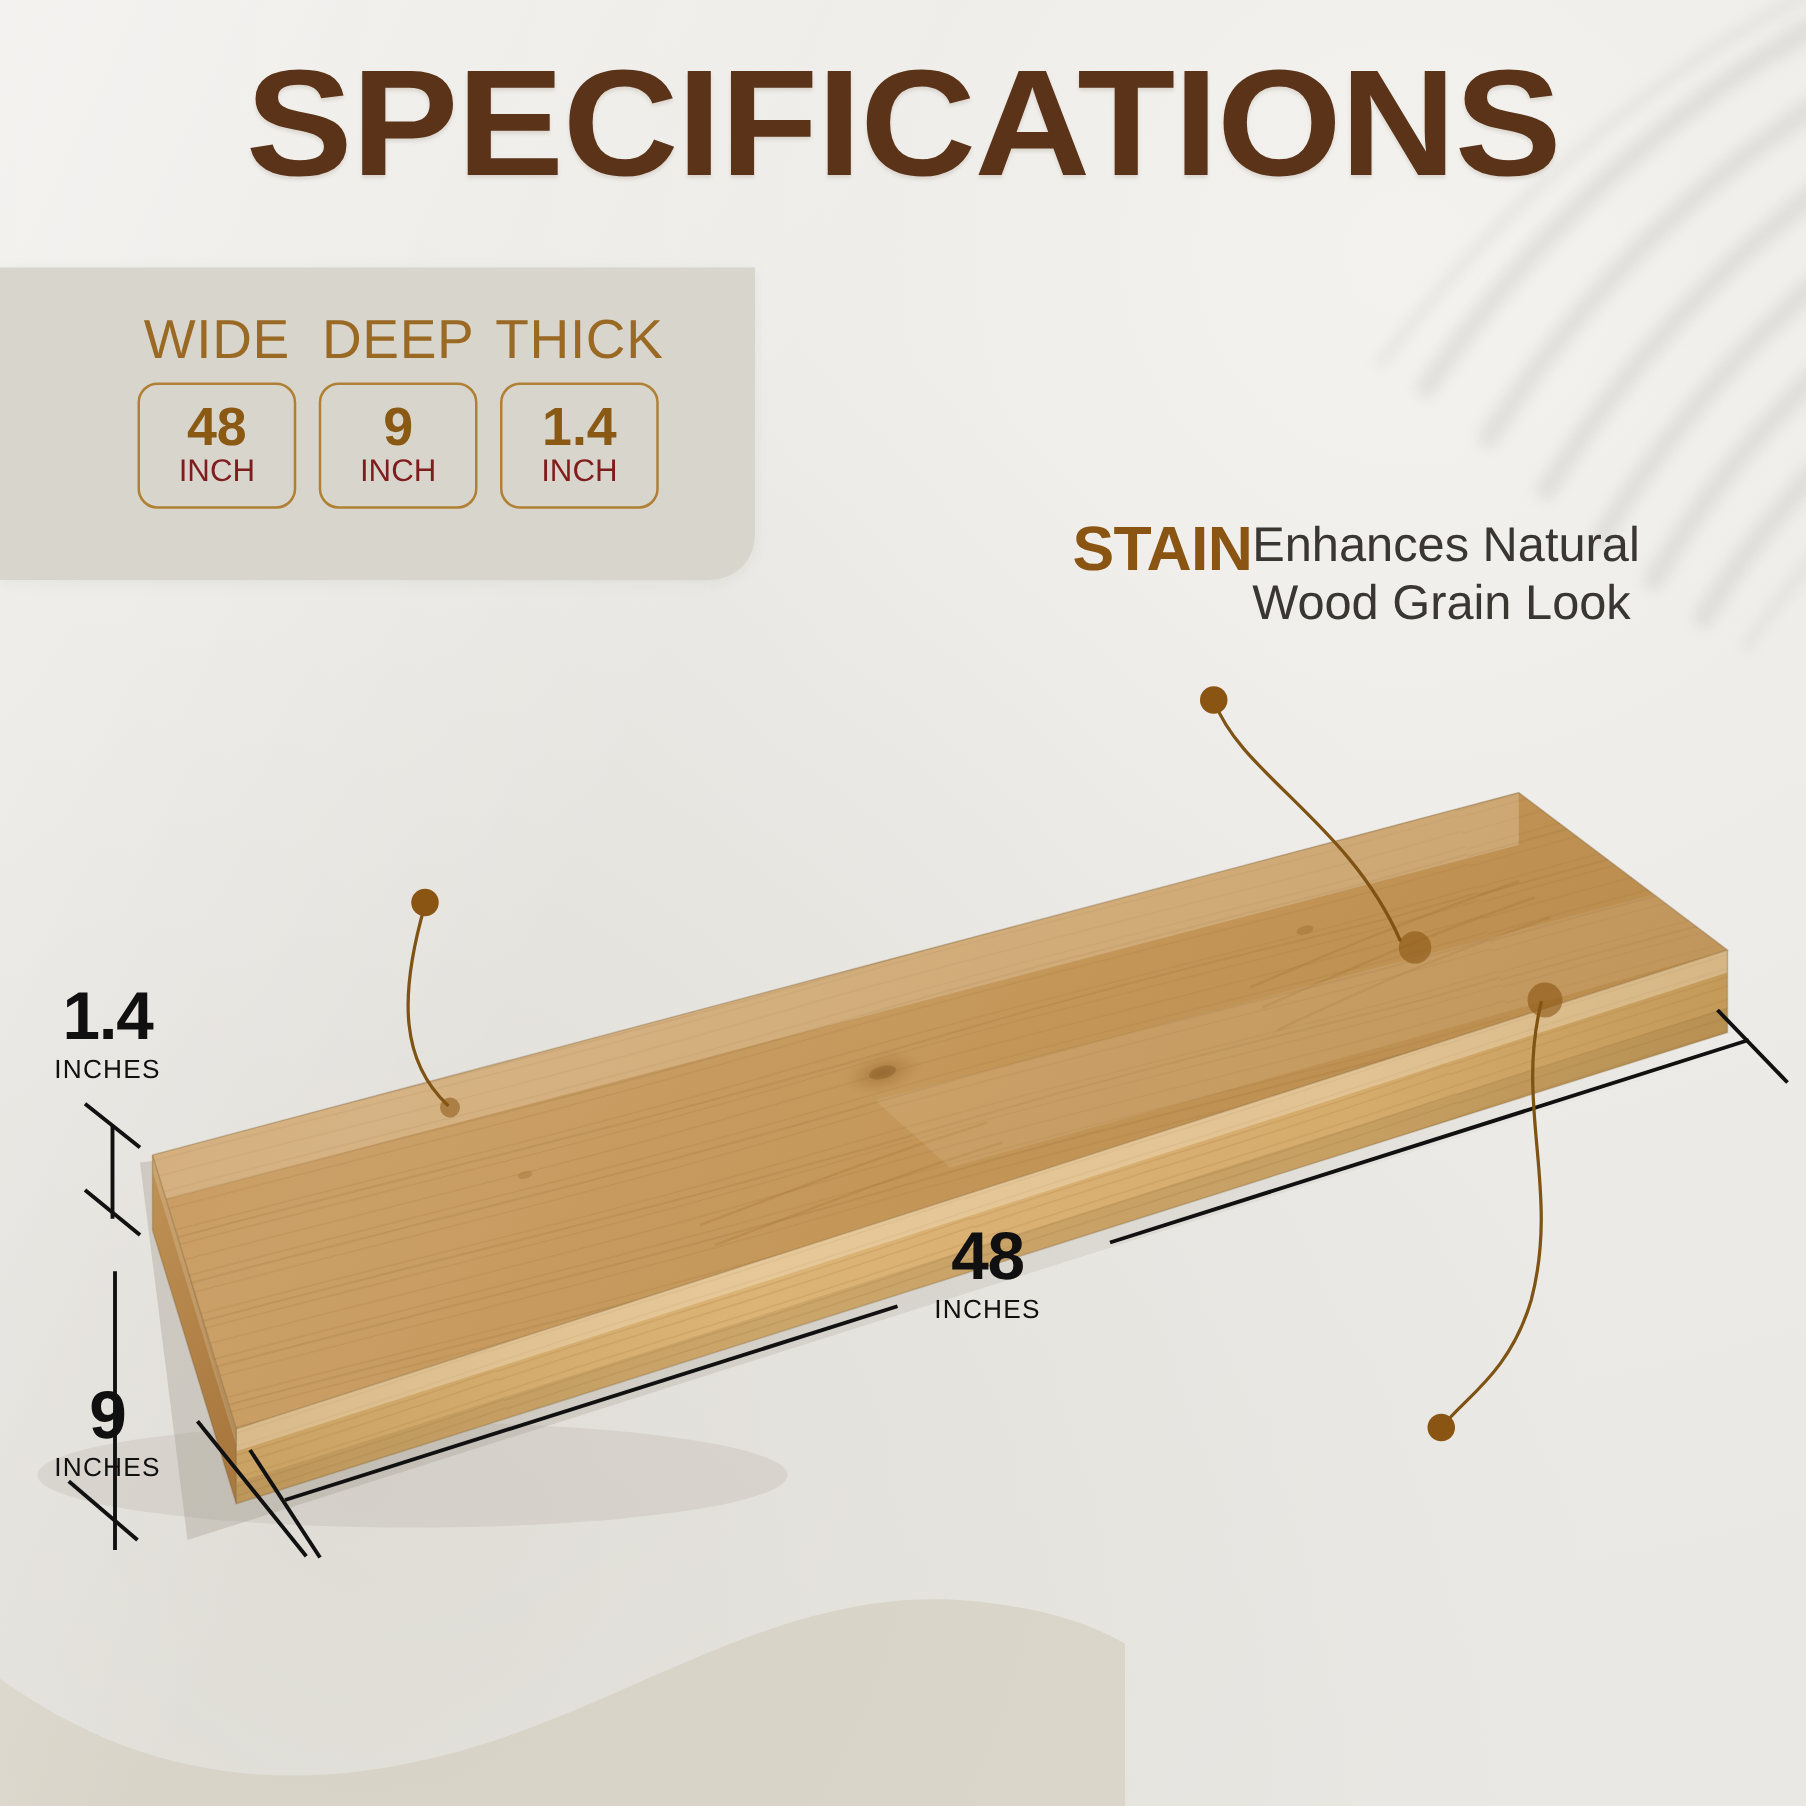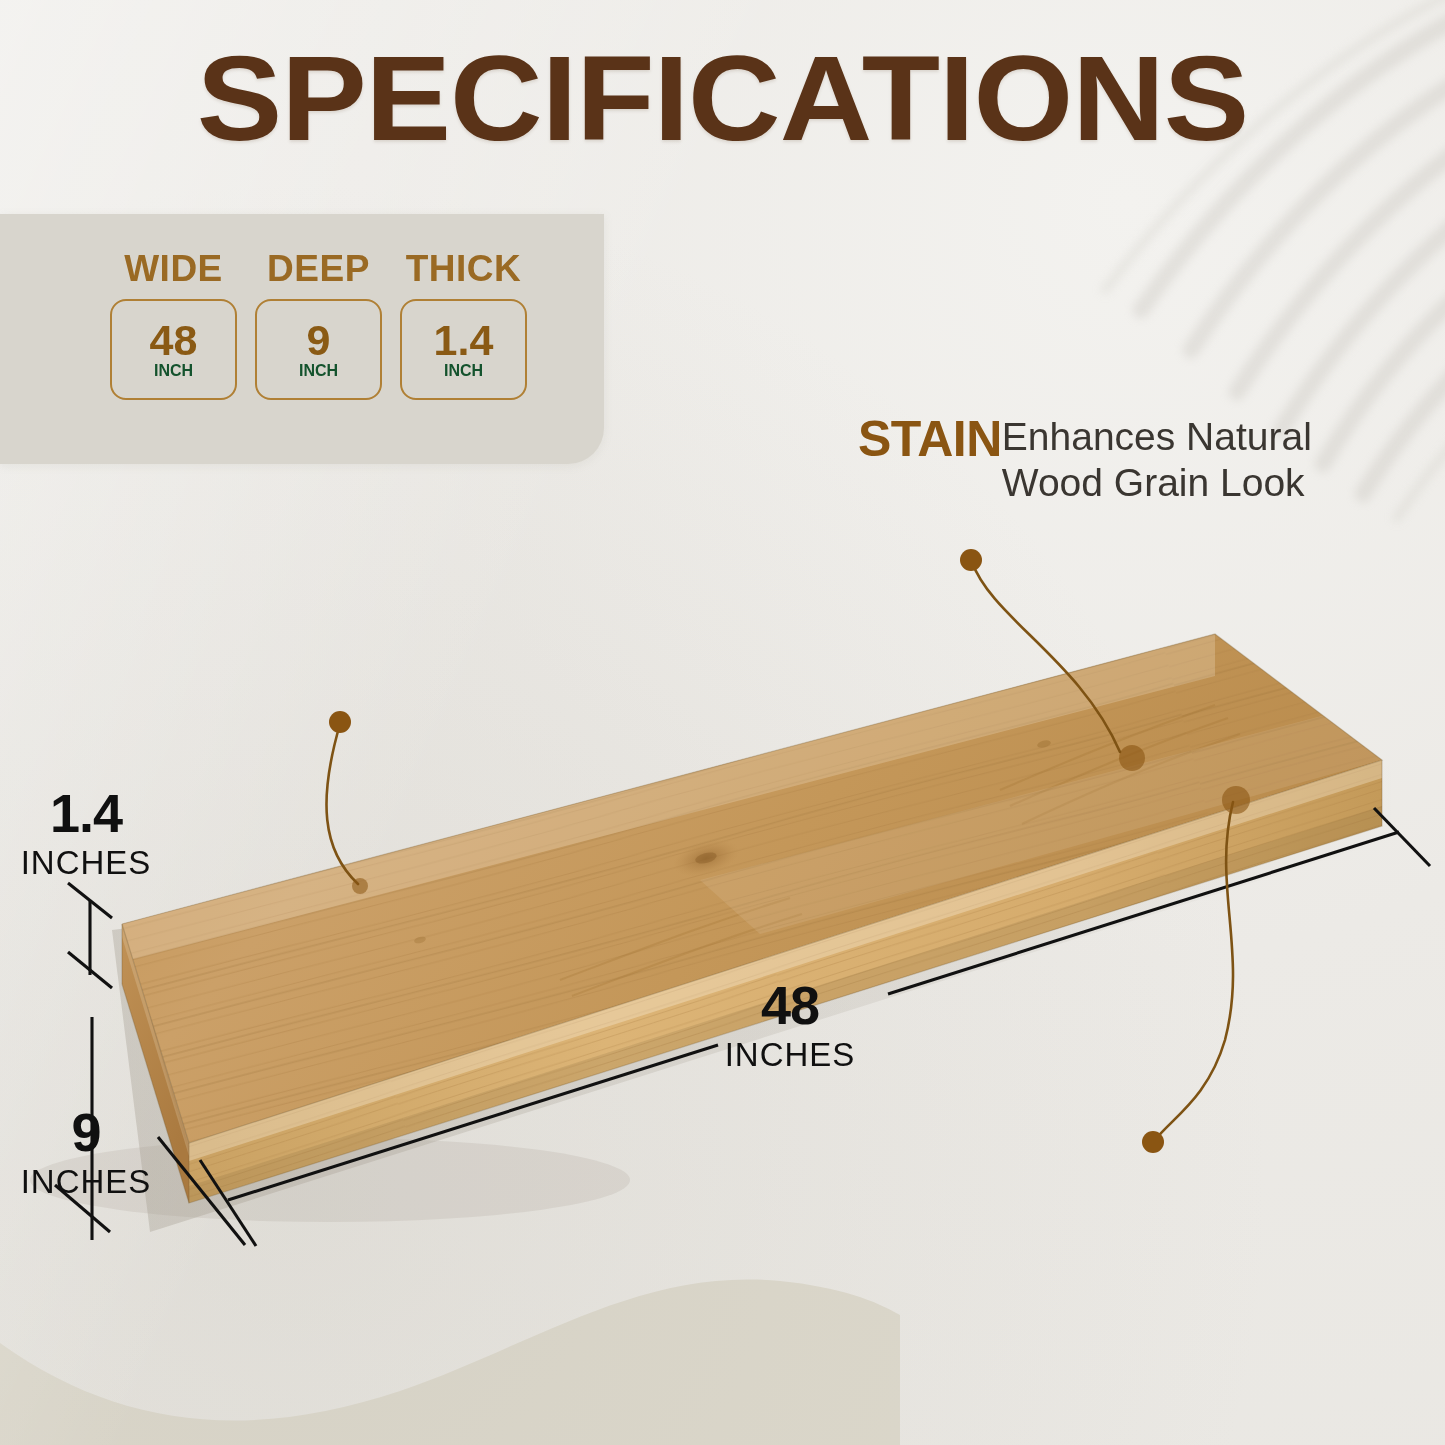--- a/index.html
+++ b/index.html
@@ -30,26 +30,26 @@
     transform:scaleX(1.06);
     text-shadow:0 2px 3px rgba(120,100,80,.18);
   }
 
   
   .spec-card{position:absolute;left:0;top:214px;width:604px;height:250px;
     background:#d8d5cd;border-radius:0 0 36px 0;
     box-shadow:0 2px 10px rgba(150,145,135,.12);}
   .spec-inner{position:absolute;left:112px;top:36px;display:flex;gap:22px;}
   .spec-col{display:flex;flex-direction:column;align-items:center;width:123px;}
-  .spec-label{font-size:37px;font-weight:700;color:#9a6a24;letter-spacing:.5px;
+  .spec-label{font-size:44px;font-weight:400;color:#9a6a24;letter-spacing:.5px;
     line-height:1;margin-bottom:12px;}
   .spec-box{width:100%;height:97px;border:2px solid #b08035;border-radius:16px;
     display:flex;flex-direction:column;align-items:center;justify-content:center;}
   .spec-num{font-size:43px;font-weight:700;color:#8a5a14;line-height:.95;}
-  .spec-unit{font-size:16px;font-weight:700;color:#14532d;line-height:1.1;margin-top:1px;}
+  .spec-unit{font-size:25px;font-weight:400;color:#7f1d1d;line-height:1.1;margin-top:1px;}
 
   
   .callout{position:absolute;}
   .c-head{font-weight:700;color:#8a5512;line-height:1.02;letter-spacing:-.5px;}
   .c-sub{color:#3a3631;font-weight:400;line-height:1.18;}
 
   #callout-honey{left:858px;top:412px;width:530px;}
   #callout-honey .c-head{font-size:50px;display:inline;}
   #callout-honey .c-sub{font-size:39px;display:inline;}
   #callout-honey .row2{display:flex;align-items:flex-start;margin-top:2px;}
@@ -61,21 +61,21 @@
   #callout-flush .c-sub{font-size:37px;}
 
   #callout-rustic{left:756px;top:1185px;width:560px;}
   #callout-rustic .c-head{font-size:49px;}
   #callout-rustic .row2{display:flex;align-items:flex-start;gap:16px;margin-top:2px;}
   #callout-rustic .c-sub{font-size:37px;}
 
   
   .dim{position:absolute;color:#101010;text-align:center;}
   .dim .v{font-size:54px;font-weight:700;line-height:1;letter-spacing:-1px;}
-  .dim .u{font-size:33px;font-weight:400;line-height:1.2;letter-spacing:1px;margin-top:3px;}
+  .dim .u{font-size:21px;font-weight:400;line-height:1.2;letter-spacing:1px;margin-top:3px;}
   #dim-thick{left:16px;top:786px;width:140px;}
   #dim-deep{left:16px;top:1105px;width:140px;}
   #dim-wide{left:700px;top:978px;width:180px;}
 
   svg{display:block;}
   .ovl{position:absolute;inset:0;width:1445px;height:1445px;pointer-events:none;}
 </style>
 </head>
 <body>
 

